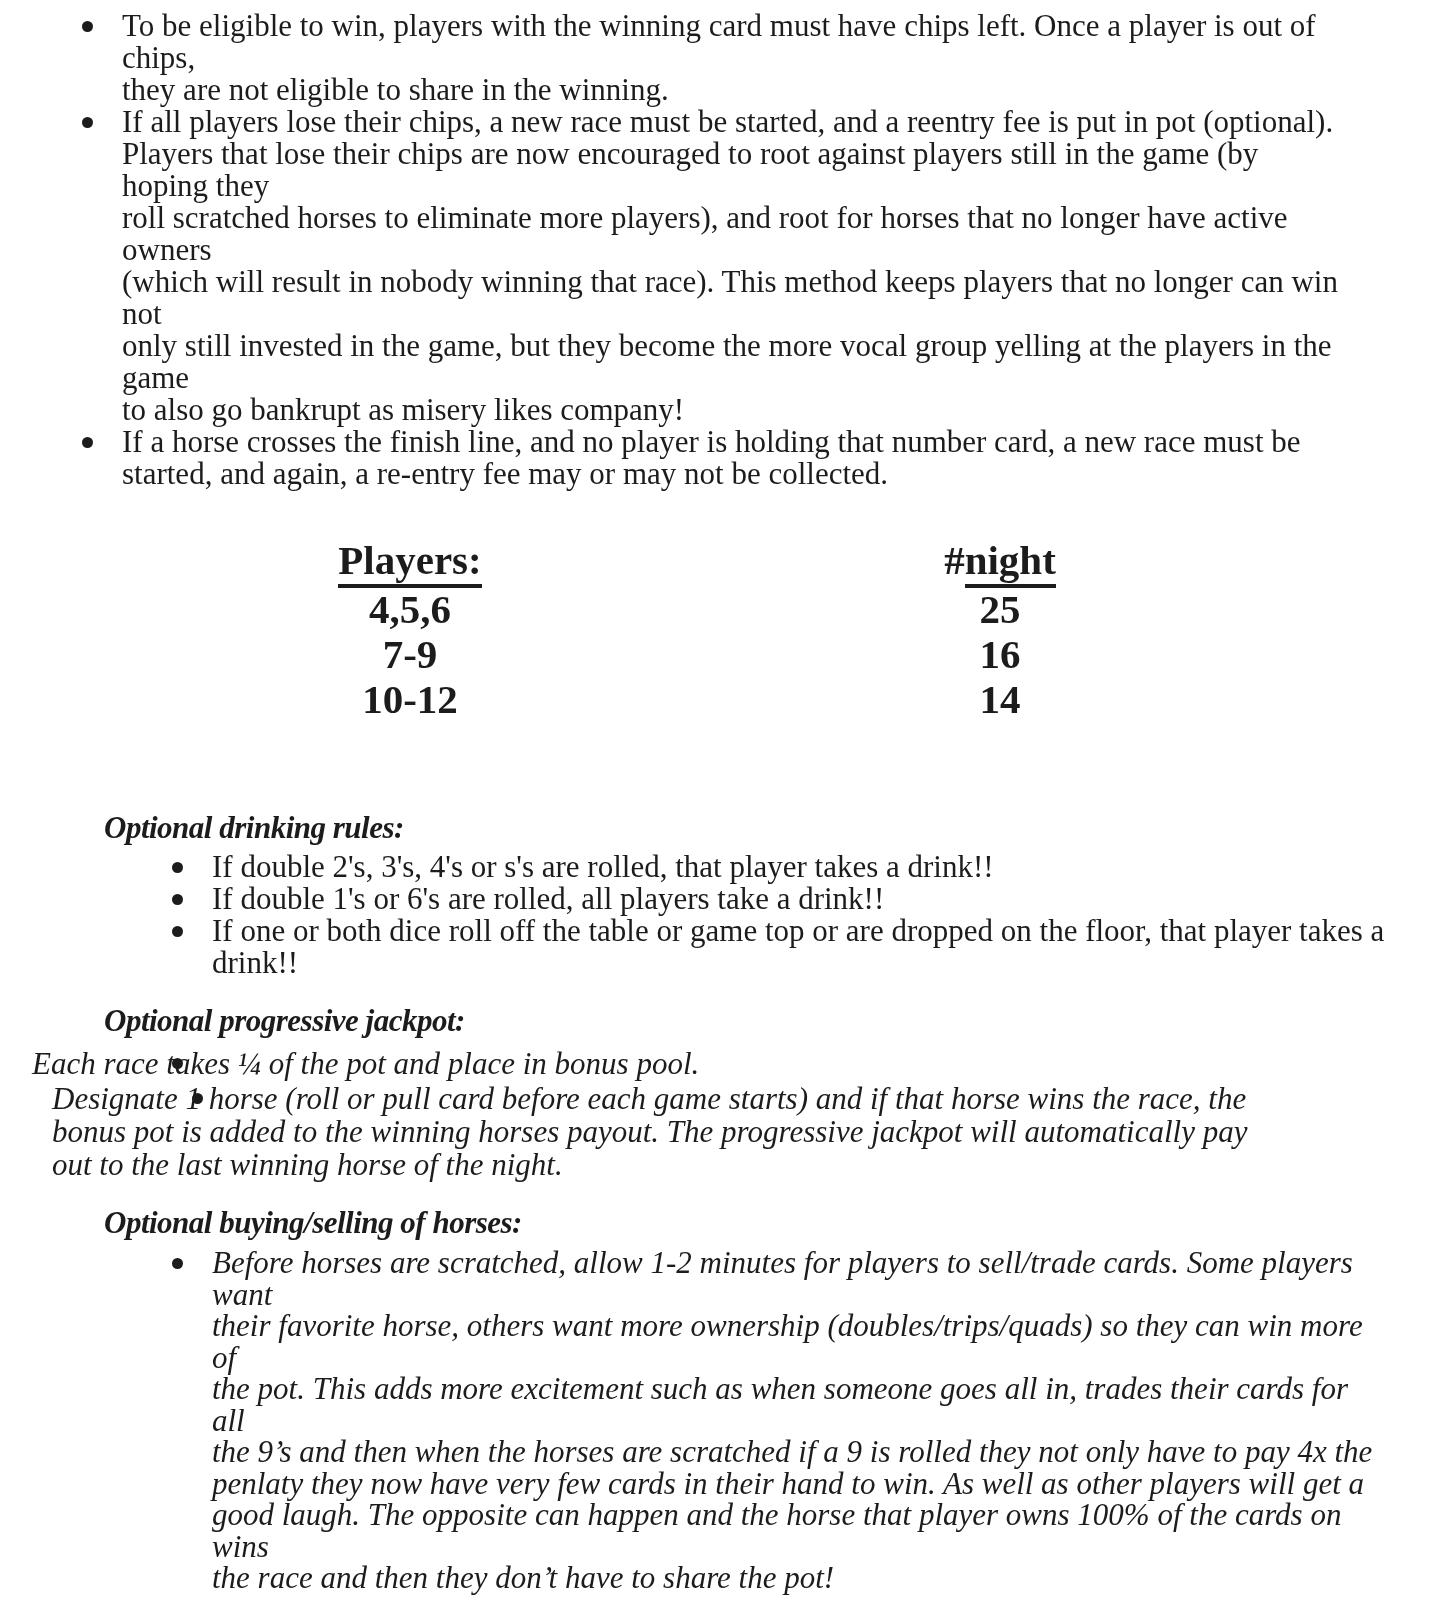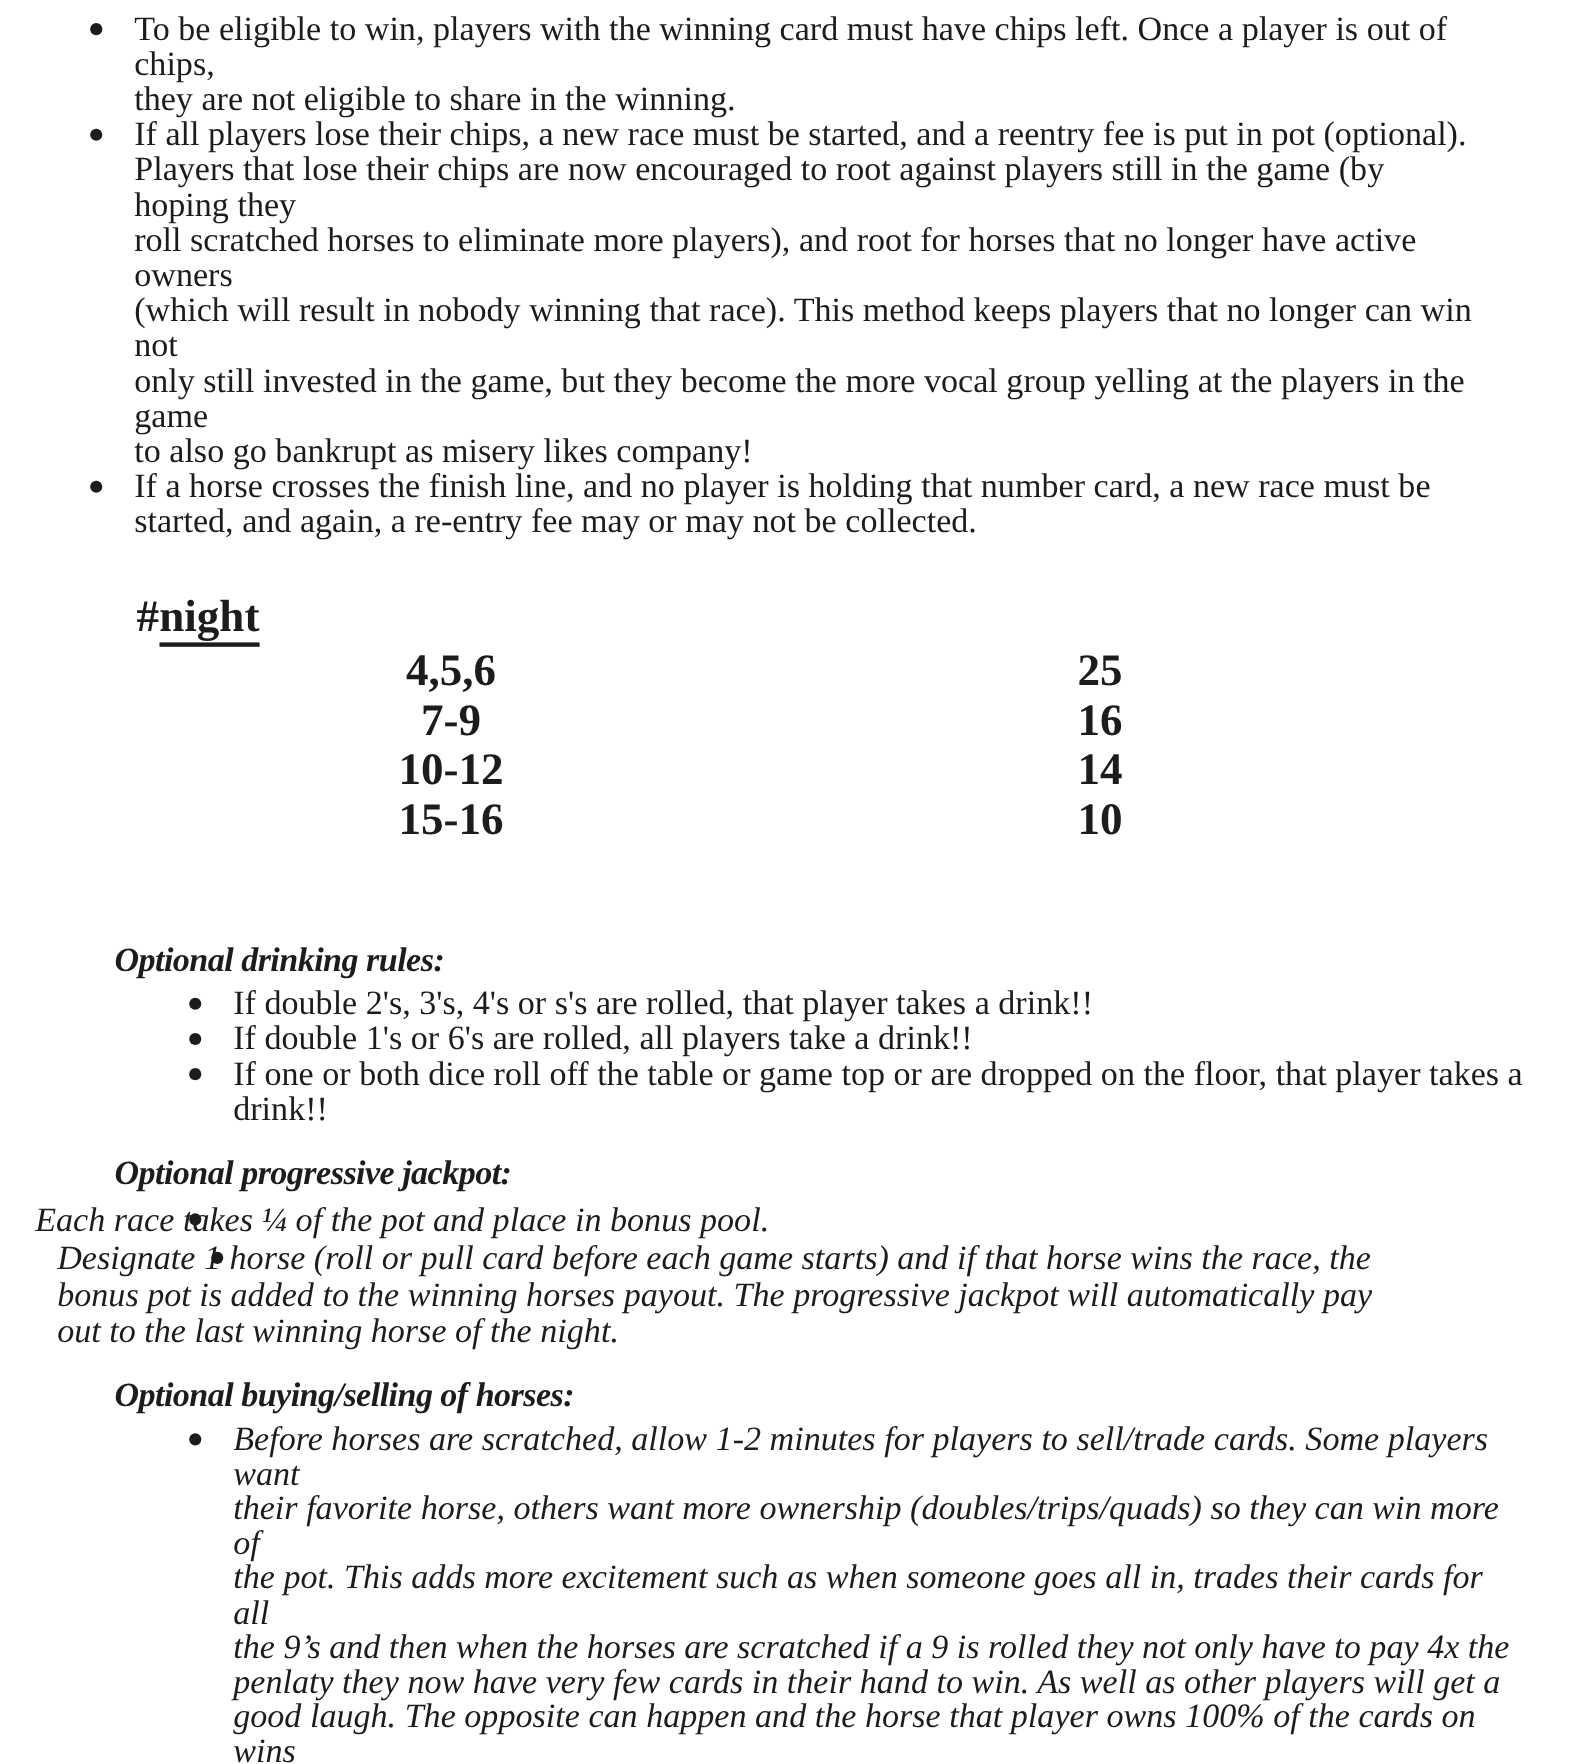--- a/index.html
+++ b/index.html
@@ -102,38 +102,35 @@
 <div class="doc">
 
   <ul class="intro-list" id="intro-list">
       <li class="b-item"><span class="dot"></span><span class="btext">To be eligible to win, players with the winning card must have chips left. Once a player is out of chips,<br>they are not eligible to share in the winning.</span></li>
       <li class="b-item"><span class="dot"></span><span class="btext">If all players lose their chips, a new race must be started, and a reentry fee is put in pot (optional).<br>Players that lose their chips are now encouraged to root against players still in the game (by hoping they<br>roll scratched horses to eliminate more players), and root for horses that no longer have active owners<br>(which will result in nobody winning that race). This method keeps players that no longer can win not<br>only still invested in the game, but they become the more vocal group yelling at the players in the game<br>to also go bankrupt as misery likes company!</span></li>
       <li class="b-item"><span class="dot"></span><span class="btext">If a horse crosses the finish line, and no player is holding that number card, a new race must be<br>started, and again, a re-entry fee may or may not be collected.</span></li>
     </ul>
 
   <div class="chips-table">
     <div class="trow">
+      <div class="tcell-players"><span class="t-underline">Players:</span></div>
       <div class="tcell-chips"><span>#</span><span class="t-underline">night</span></div>
     </div>
     <div class="t-body" id="table-body">
         <div class="trow">
           <div class="tcell-players">4,5,6</div>
           <div class="tcell-chips">25</div>
         </div>
         <div class="trow">
           <div class="tcell-players">7-9</div>
           <div class="tcell-chips">16</div>
         </div>
         <div class="trow">
           <div class="tcell-players">10-12</div>
           <div class="tcell-chips">14</div>
-        </div>
-        <div class="trow">
-          <div class="tcell-players">15-16</div>
-          <div class="tcell-chips">10</div>
         </div>
       </div>
   </div>
 
   <div id="sections">
       <div class="sec-drinking">
         <h2 class="section-heading">Optional drinking rules:</h2>
         <ul class="sub-list">
           <li class="b-item"><span class="dot"></span><span class="btext">If double 2's, 3's, 4's or s's are rolled, that player takes a drink!!</span></li>
           <li class="b-item"><span class="dot"></span><span class="btext">If double 1's or 6's are rolled, all players take a drink!!</span></li>

